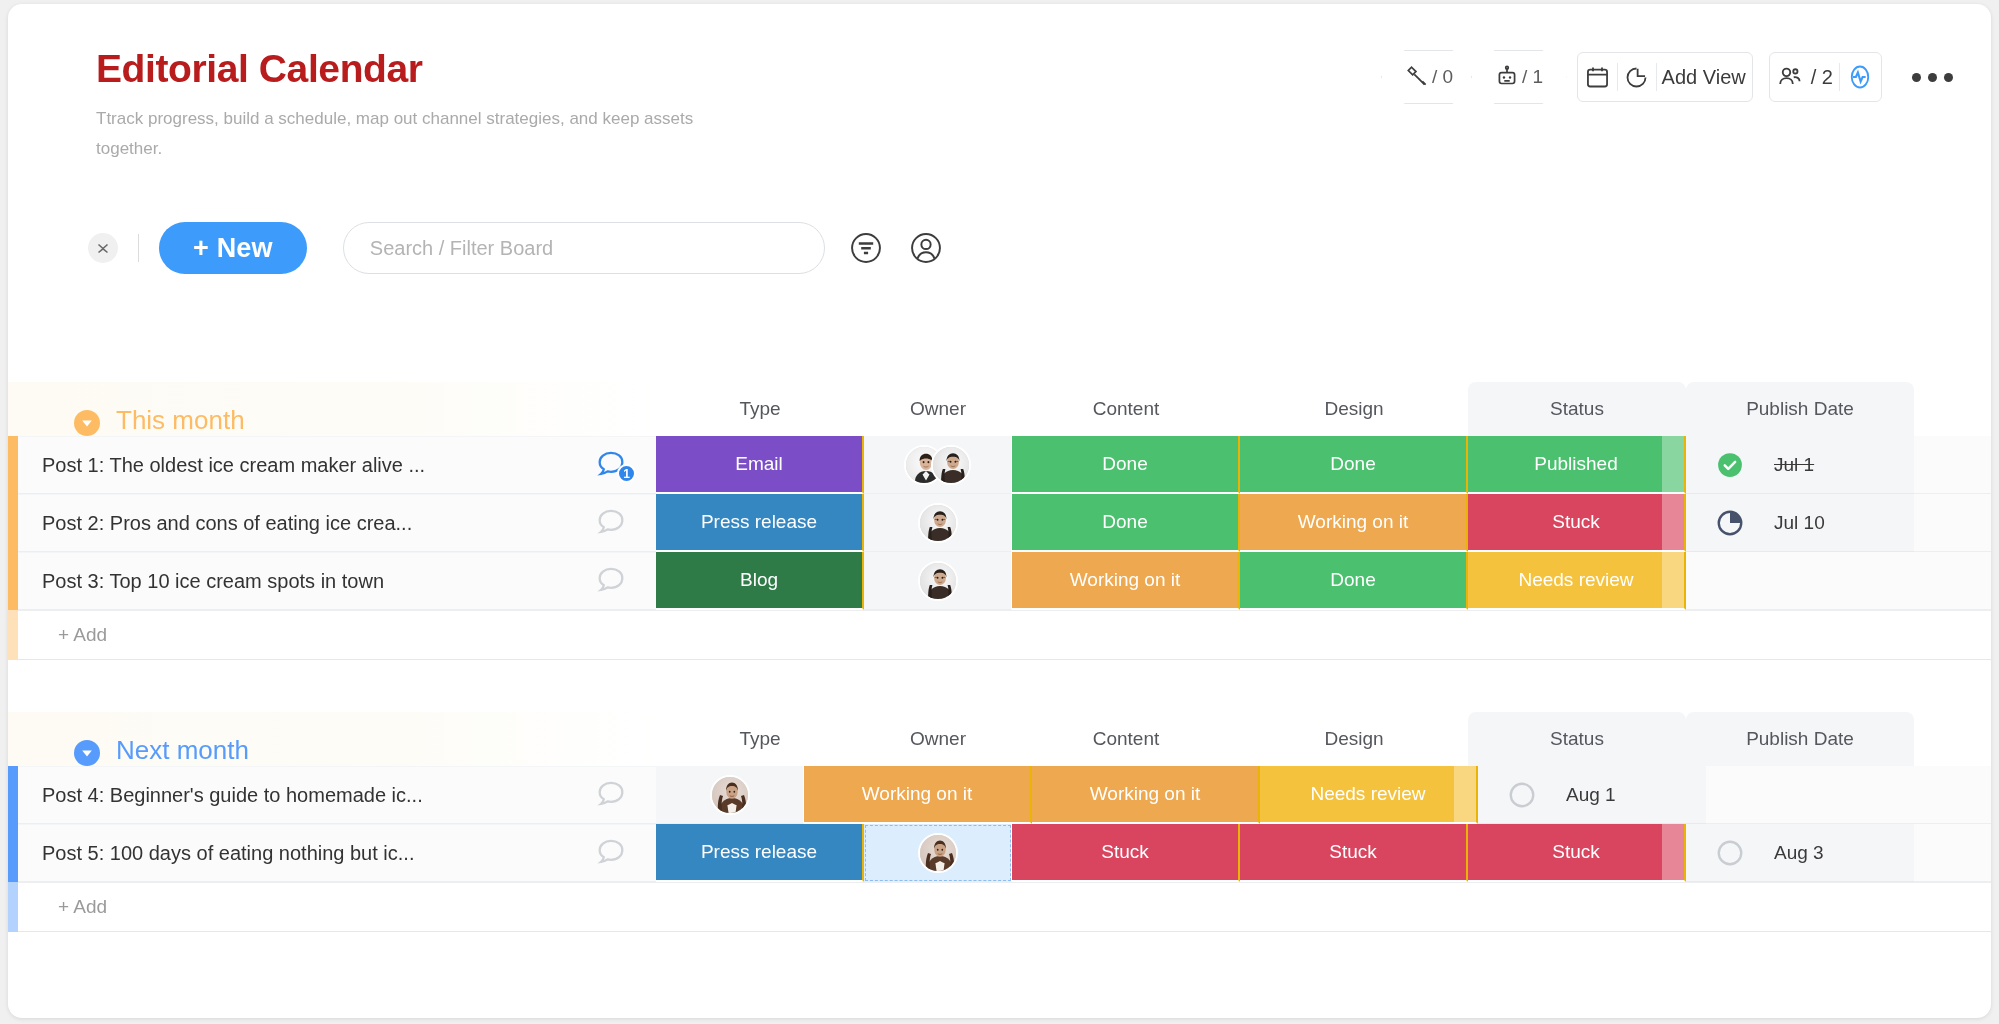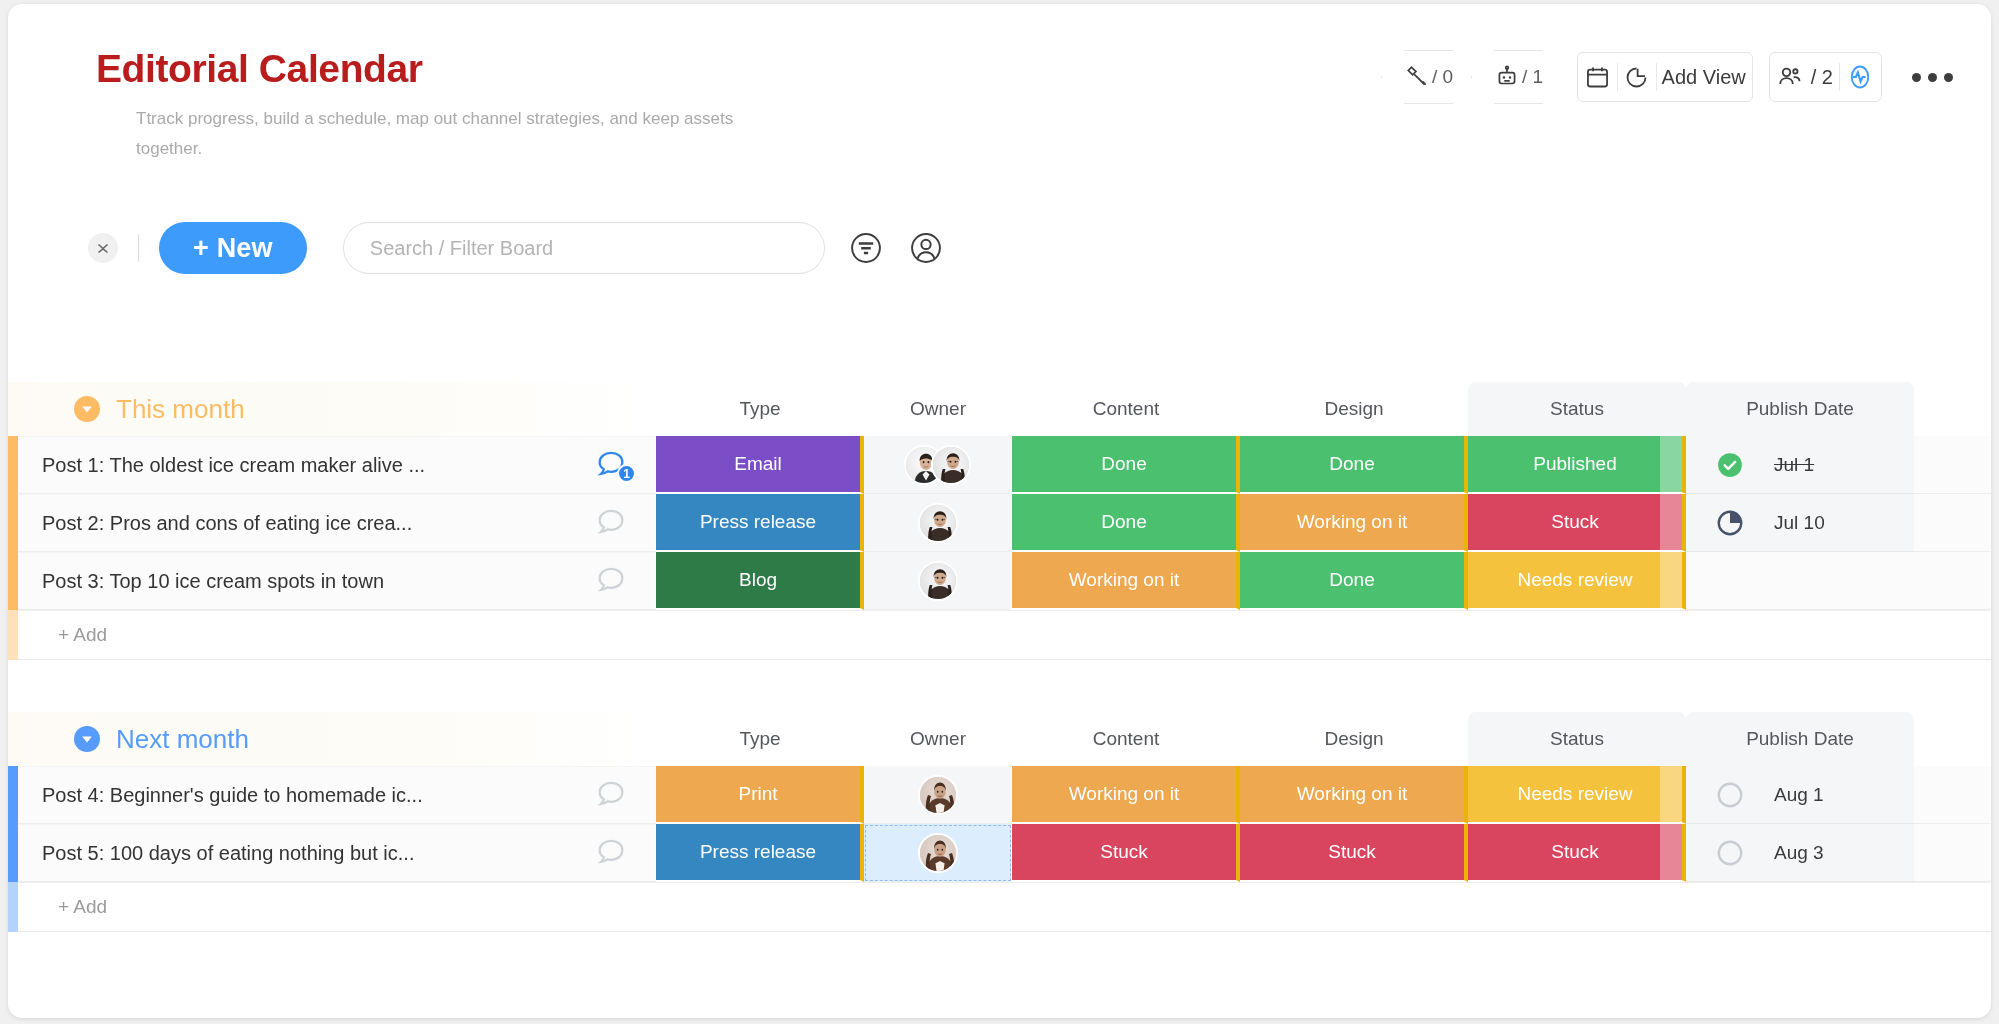--- a/index.html
+++ b/index.html
@@ -21,21 +21,21 @@
 
   
   .header { position: relative; padding: 30px 0 0 0; }
   .title-block { position: absolute; left: 88px; top: 42px; }
   .board-title {
     font-size: 39px; font-weight: bold; color: #b91c1c;
     letter-spacing: -0.4px; line-height: 46px;
   }
   .board-desc {
     margin-top: 12px; font-size: 17px; color: #aaaaaa;
-    line-height: 30px; max-width: 660px; margin-left: 40px;
+    line-height: 30px; max-width: 660px;
   }
 
   .top-actions {
     position: absolute; right: 30px; top: 46px;
     display: flex; align-items: center; gap: 0px;
   }
   .hex-badge {
     width: 96px; height: 54px;
     display: flex; align-items: center; justify-content: center;
     gap: 2px;
@@ -105,21 +105,21 @@
   }
 
   
   .board-area { position: absolute; left: 0; top: 378px; width: 100%; }
   .group { position: relative; margin-bottom: 10px; }
 
   .group-header-row {
     display: flex; align-items: stretch; height: 54px;
   }
   .gh-left {
-    width: 648px; display: flex; align-items: center;
+    width: 648px; display: flex; align-items: flex-end;
     padding-left: 66px;
     background: linear-gradient(to right, #fdfbf4 0%, #fdfcf7 60%, #ffffff 100%);
   }
   .group-toggle {
     width: 26px; height: 26px; border-radius: 50%;
     display: flex; align-items: center; justify-content: center;
     margin-right: 16px; flex: none; cursor: pointer;
   }
   .group-title { font-size: 26px; font-weight: normal; }
   .gh-cols { display: flex; flex: 1; align-items: center; }
@@ -151,21 +151,21 @@
     border-top: 1px solid #f4f5f6;
     display: flex; align-items: center;
     padding: 0 22px 0 24px;
     justify-content: space-between;
   }
   .row-name-text { font-size: 20px; color: #333; white-space: nowrap; overflow: hidden; }
 
   .cell {
     display: flex; align-items: center; justify-content: center;
     color: #fff; font-size: 19px;
-    border-right: 4px solid #eab308;
+    border-right: 2px solid #eab308;
     border-bottom: 2px solid #fff;
     position: relative;
   }
   .cell.plain {
     background: #f5f6f8; color: #333;
     border-right: 1px solid #fff;
     border-bottom: 1px solid #eceef0;
   }
   .cell.date-cell {
     background: #f5f6f8; color: #333;
@@ -549,23 +549,20 @@
     </div>
         </div>
         <div class="item-row">
       <div class="row-color-bar" style="background:#579bfc"></div>
       <div class="row-name-cell">
         <span class="row-name-text">Post 4: Beginner's guide to homemade ic...</span>
         <span class="bubble-wrap"><svg width="34" height="34" viewBox="0 0 24 24" fill="none" stroke="#cfd2d6" stroke-width="1.6">
     <path d="M12 4.2c-4.5 0-8 2.9-8 6.5 0 2 1.1 3.8 2.9 5-.2 1.3-.9 2.5-1.9 3.3 1.8-.2 3.4-.9 4.6-1.8.8.2 1.6.3 2.4.3 4.5 0 8-2.9 8-6.8S16.5 4.2 12 4.2z"></path>
   </svg></span>
       </div>
-      <div class="cell col-type" style="background:#eda850">
-        <span>Print</span>
-      </div>
       <div class="cell plain col-owner owner-cell">
         <span class="avatar-stack">
           <span class="avatar"><svg viewBox="0 0 40 40" width="40" height="40">
                   <defs>
                     <radialGradient id="g3" cx="50%" cy="35%" r="72%">
                       <stop offset="0%" stop-color="#e9ddd6"></stop>
                       <stop offset="100%" stop-color="#cfc0b7"></stop>
                     </radialGradient>
                   </defs>
     <rect width="40" height="40" fill="url(#g3)"></rect>

